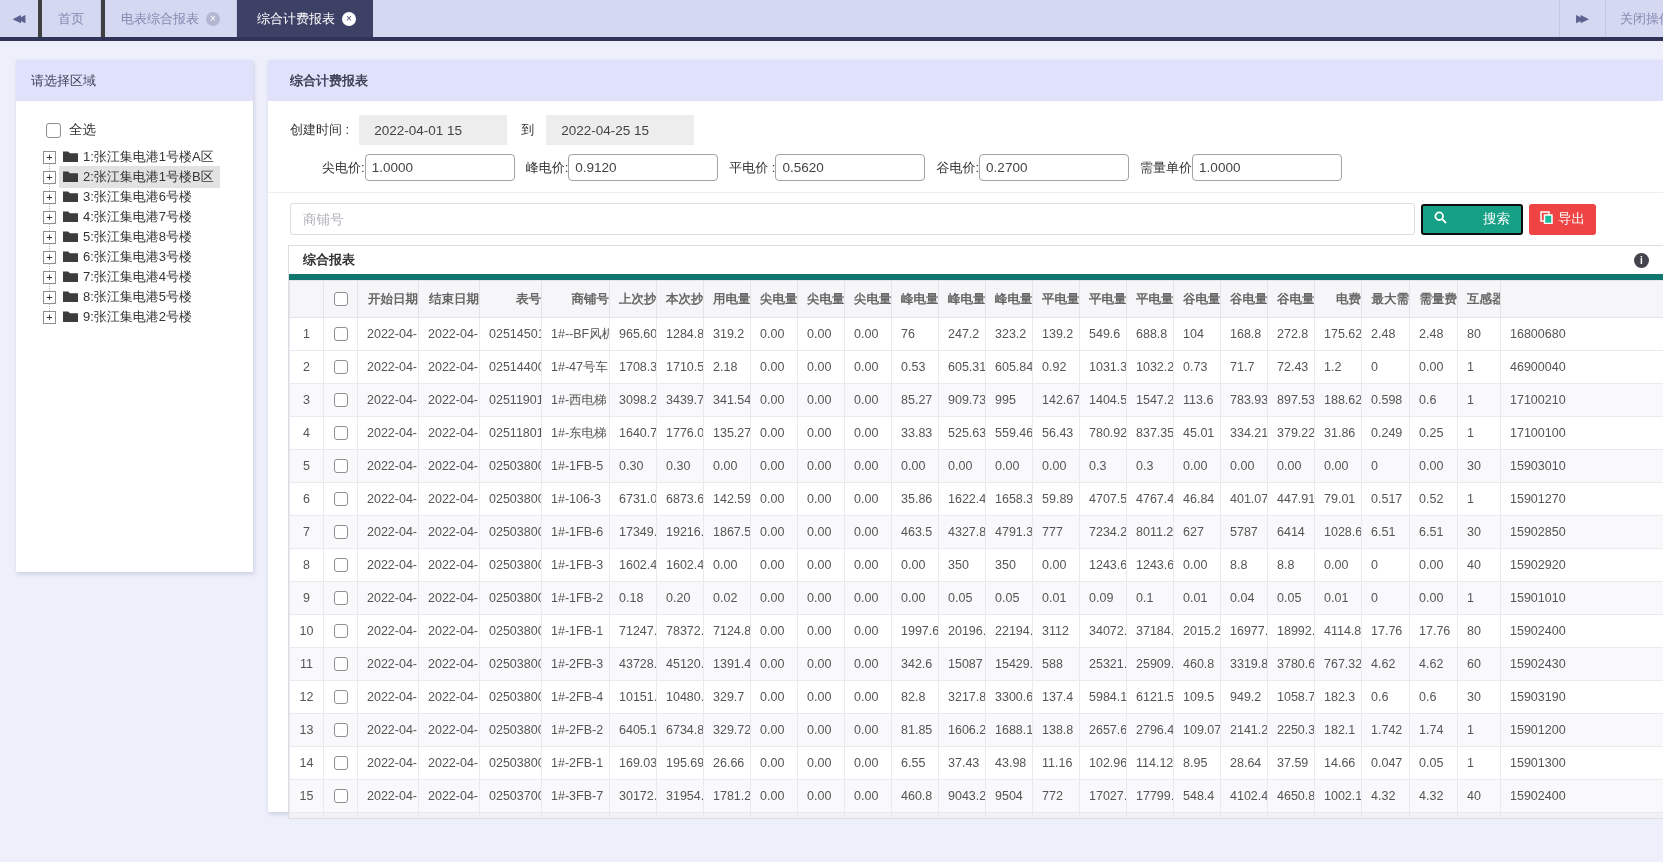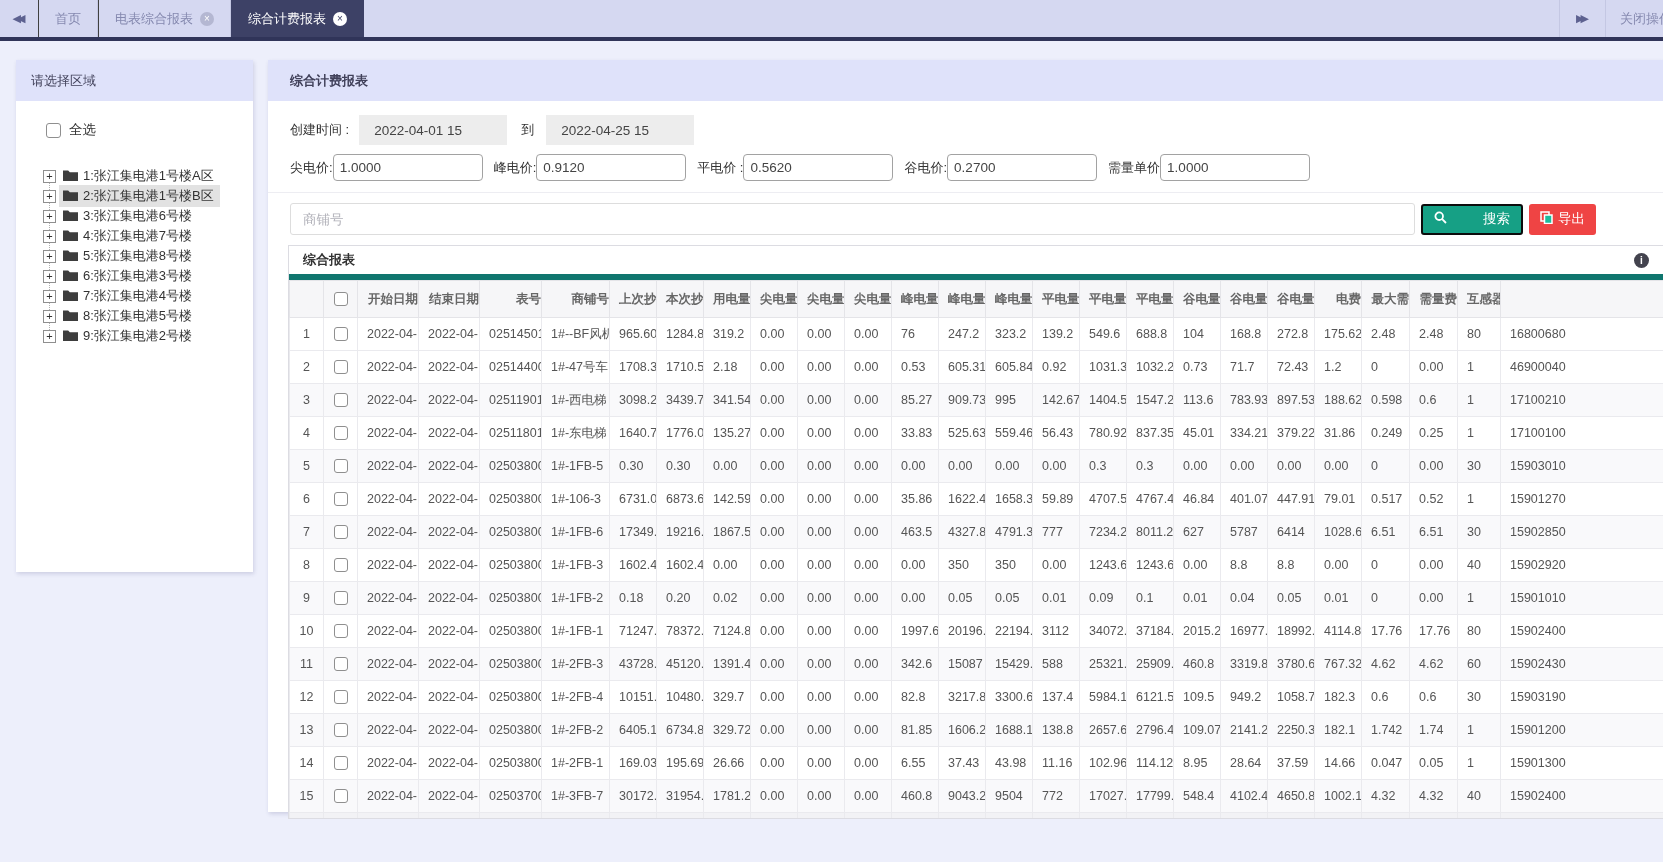--- a/index.html
+++ b/index.html
@@ -8,21 +8,21 @@
 
   
   .topbar { position:absolute; top:0; left:0; width:1663px; height:41px;
             background:#d5d8f1; border-bottom:4px solid #303459;
             display:flex; align-items:stretch; }
   .nav-arrow { width:38px; display:flex; align-items:center; justify-content:center;
                color:#5d6190; font-size:11px; cursor:pointer; }
   .nav-arrow span + span { margin-left:-4px; }
   .tabs { display:flex; align-items:stretch; }
   .tab { display:flex; align-items:center; padding:0 16px; font-size:13px;
-         color:#8589af; border-right:1px solid #c4c7e3; border-left:1px solid #404040; cursor:pointer; white-space:nowrap; }
+         color:#8589af; border-right:1px solid #c4c7e3; border-left:4px solid #404040; cursor:pointer; white-space:nowrap; }
   .tab.active { background:#3d4166; color:#fff; border-color:#3d4166; }
   .tab-close { display:inline-block; width:14px; height:14px; border-radius:50%;
                background:#b4b7d2; color:#fff; font-size:10px; line-height:14px;
                text-align:center; margin-left:7px; }
   .tab.active .tab-close { background:#fff; color:#3d4166; }
   .topbar-right { margin-left:auto; display:flex; align-items:stretch; }
   .topbar-right .nav-arrow { border-left:1px solid #c4c7e3; width:46px; }
   .close-ops { width:58px; overflow:hidden; display:flex; align-items:center;
                padding-left:14px; font-size:13px; color:#8589af; white-space:nowrap;
                border-left:1px solid #c4c7e3; cursor:pointer; }
@@ -30,21 +30,21 @@
   
   .panel-header { height:41px; background:#dfe2fa; display:flex; align-items:center;
                   padding:0 15px; font-size:13px; color:#41415a; }
   .sidebar { position:absolute; left:16px; top:60px; width:237px; height:512px;
              background:#fff; box-shadow:1px 2px 4px rgba(60,60,120,.18); }
   .main { position:absolute; left:268px; top:60px; width:1395px; height:752px;
           background:#fff; box-shadow:1px 2px 4px rgba(60,60,120,.18); }
   .main .panel-header { font-weight:bold; padding-left:22px; }
 
   
-  .select-all { display:flex; align-items:center; gap:8px; margin:20px 0 27px 30px;
+  .select-all { display:flex; align-items:center; gap:8px; margin:20px 0 8px 30px;
                 font-size:13.5px; color:#333; }
   .cbx { width:15px; height:15px; border:1px solid #8f8f8f; border-radius:3px;
          background:#fff; flex:none; }
   .tree-list { position:relative; margin-left:27px; }
   .tree-list::before { content:""; position:absolute; left:6px; top:10px;
                        height:calc(100% - 20px); border-left:1px dotted #b0b0b0; }
   .tree-node { display:flex; align-items:center; height:20px; font-size:13px; color:#333;
                position:relative; cursor:pointer; white-space:nowrap; }
   .expander { width:13px; height:13px; border:1px solid #8f8f8f; background:#fff;
               color:#333; font-size:11px; line-height:11px; text-align:center;
@@ -52,21 +52,21 @@
   .node-content { display:flex; align-items:center; gap:5px; padding:2px 6px 2px 4px; margin-left:3px; }
   .tree-node.selected .node-content { background:#e2e2e2; }
 
   
   .filters { padding:14px 0 0 22px; font-size:13px; color:#333; }
   .date-row { display:flex; align-items:center; }
   .date-box { width:148px; height:30px; background:#ededed; display:flex;
               align-items:center; padding-left:15px; margin-left:10px; color:#444;
               font-size:13.5px; cursor:pointer; }
   .to-label { margin:0 12px 0 14px; }
-  .price-row { display:flex; align-items:center; margin-top:9px; }
+  .price-row { display:flex; align-items:center; margin-top:9px;margin-left:32px; }
   .price-label { white-space:nowrap; }
   .price-input { width:150px; height:27px; border:1px solid #a2a2a2; border-radius:4px;
                  padding:0 6px; font-size:13.5px; color:#444; margin-right:11px;
                  font-family:inherit; }
   .search-row { display:flex; align-items:center; margin-top:11px; padding-top:10px;
                 border-top:1px solid #ededf2; margin-left:-22px; padding-left:22px; }
   .shop-input { width:1125px; height:32px; border:1px solid #ddd; border-radius:3px;
                 padding:0 12px; font-size:13.5px; color:#444; font-family:inherit; }
   .shop-input::placeholder { color:#b0b0b8; }
   .btn { height:31px; display:flex; align-items:center; gap:5px; color:#fff;

